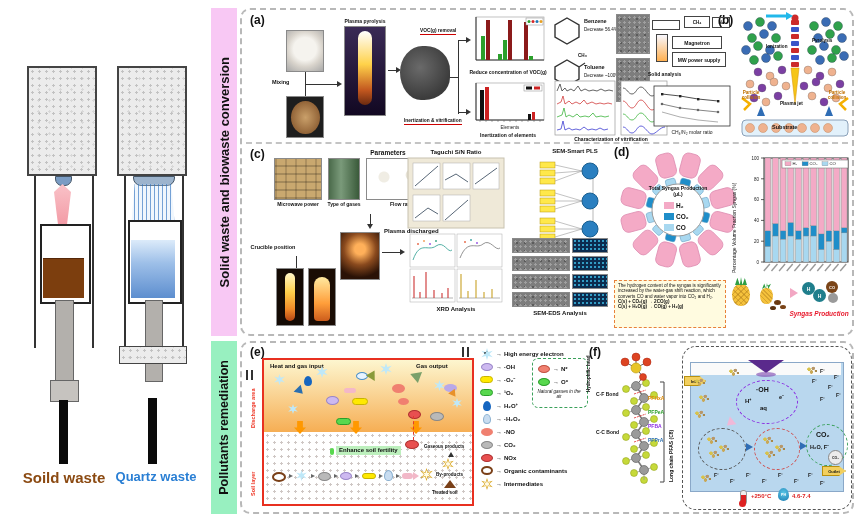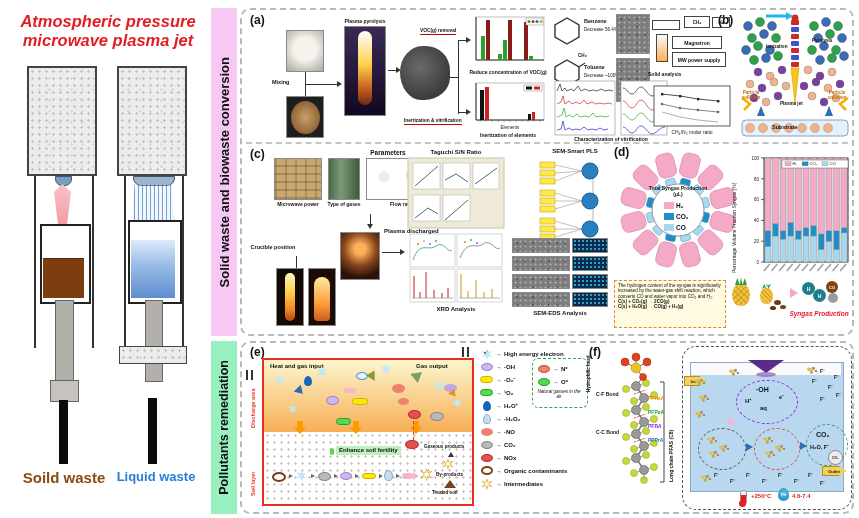--- a/index.html
+++ b/index.html
@@ -25,22 +25,20 @@
   .sq{position:absolute;width:12px;height:8px;background-image:radial-gradient(circle at 25% 40%,#d8c24a 1.5px,transparent 2px),radial-gradient(circle at 60% 30%,#b8986a 1.5px,transparent 2px),radial-gradient(circle at 45% 75%,#c8a858 1.5px,transparent 2px),radial-gradient(circle at 82% 62%,#a8884a 1px,transparent 1.5px)}
   .fion{position:absolute;font-size:5px;font-weight:bold;color:#222}
   .u-red{border-bottom:1px solid #c00;padding-bottom:1px}
   svg{position:absolute;overflow:visible}
 </style>
 </head>
 <body>
 
 <div id="root">
 
-  <div class="t b i c" style="left:6px;top:12px;width:204px;font-size:16.5px;color:#e41c24">Atmospheric pressure</div>
-  <div class="t b i c" style="left:6px;top:31px;width:204px;font-size:16.5px;color:#e41c24">microwave plasma jet</div>
 
   <div class="abs">
     <div style="position:absolute;left:34px;top:176px;width:56px;height:172px;border-left:2px solid #333;border-right:2px solid #333"></div>
     <div class="stipple" style="left:27px;top:66px;width:70px;height:110px"></div>
     <div style="position:absolute;left:55px;top:176px;width:15px;height:8px;background:#7a9cc4;border:1px solid #456;border-radius:0 0 7px 7px"></div>
     <div style="position:absolute;left:54px;top:184px;width:17px;height:66px;background:linear-gradient(#f9c2c8,#ef8390);clip-path:polygon(50% 0,100% 12%,58% 100%,42% 100%,0 12%)"></div>
     <div style="position:absolute;left:40px;top:224px;width:47px;height:76px;border:2px solid #222;background:#fff"></div>
     <div style="position:absolute;left:43px;top:258px;width:41px;height:39px;background:#7c3e0e;border-top:1px solid #55280a"></div>
     <div style="position:absolute;left:55px;top:300px;width:17px;height:82px;background:#b3b0ac;border:1px solid #666"></div>
     <div style="position:absolute;left:50px;top:380px;width:27px;height:20px;background:#c6c3bf;border:1px solid #666"></div>
@@ -53,21 +51,21 @@
     <div style="position:absolute;left:133px;top:176px;width:40px;height:8px;background:#9db4cd;border:1px solid #456;border-radius:0 0 8px 8px"></div>
     <div style="position:absolute;left:130px;top:184px;width:46px;height:56px;background:repeating-linear-gradient(90deg,rgba(70,130,200,.75) 0 1px,rgba(200,225,248,.28) 1px 4px);clip-path:polygon(10% 0,90% 0,100% 100%,0 100%)"></div>
     <div style="position:absolute;left:128px;top:220px;width:50px;height:80px;border:2px solid #222;background:#fff"></div>
     <div style="position:absolute;left:131px;top:240px;width:44px;height:58px;background:linear-gradient(180deg,#dcebfa,#9dbfe8 40%,#5d8ecf)"></div>
     <div style="position:absolute;left:145px;top:300px;width:16px;height:80px;background:#b3b0ac;border:1px solid #666"></div>
     <div class="stipple" style="left:119px;top:346px;width:68px;height:18px;border-width:1px"></div>
     <div style="position:absolute;left:148px;top:398px;width:9px;height:66px;background:#0a0a0a"></div>
   </div>
 
   <div class="t b c" style="left:16px;top:470px;width:96px;font-size:15px;color:#8b4a12">Soild waste</div>
-  <div class="t b c" style="left:110px;top:470px;width:92px;font-size:13px;color:#2a7fd4">Liquid waste</div>
+  <div class="t b c" style="left:110px;top:470px;width:92px;font-size:13px;color:#2a7fd4">Quartz waste</div>
 
   <div class="side" style="left:211px;top:8px;width:26px;height:328px;background:#f8c8f4">
     <span class="v b" style="position:static;font-size:13px">Solid waste and biowaste conversion</span>
   </div>
   <div class="side" style="left:211px;top:341px;width:26px;height:173px;background:#98f0c0">
     <span class="v b" style="position:static;font-size:12.5px">Pollutants remediation</span>
   </div>
 
   <div class="dash" style="left:240px;top:8px;width:614px;height:328px"></div>
   <div class="dash" style="left:240px;top:341px;width:614px;height:173px"></div>

